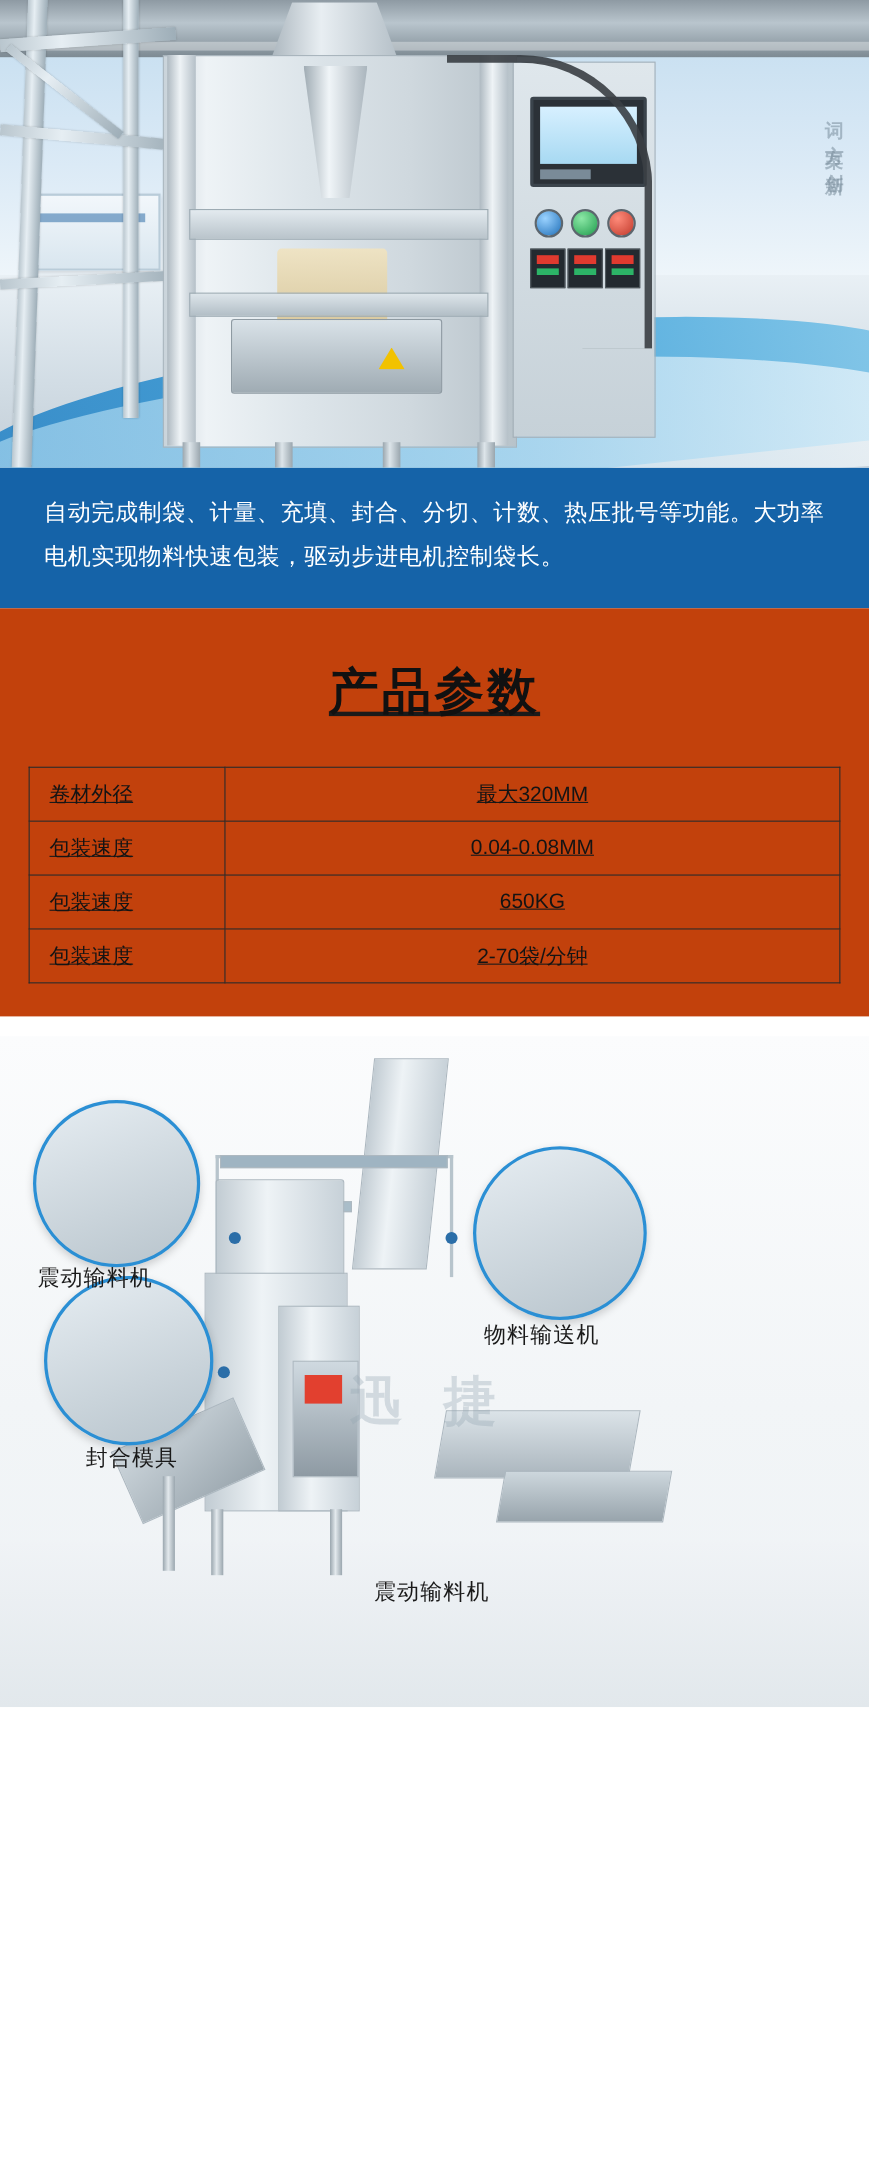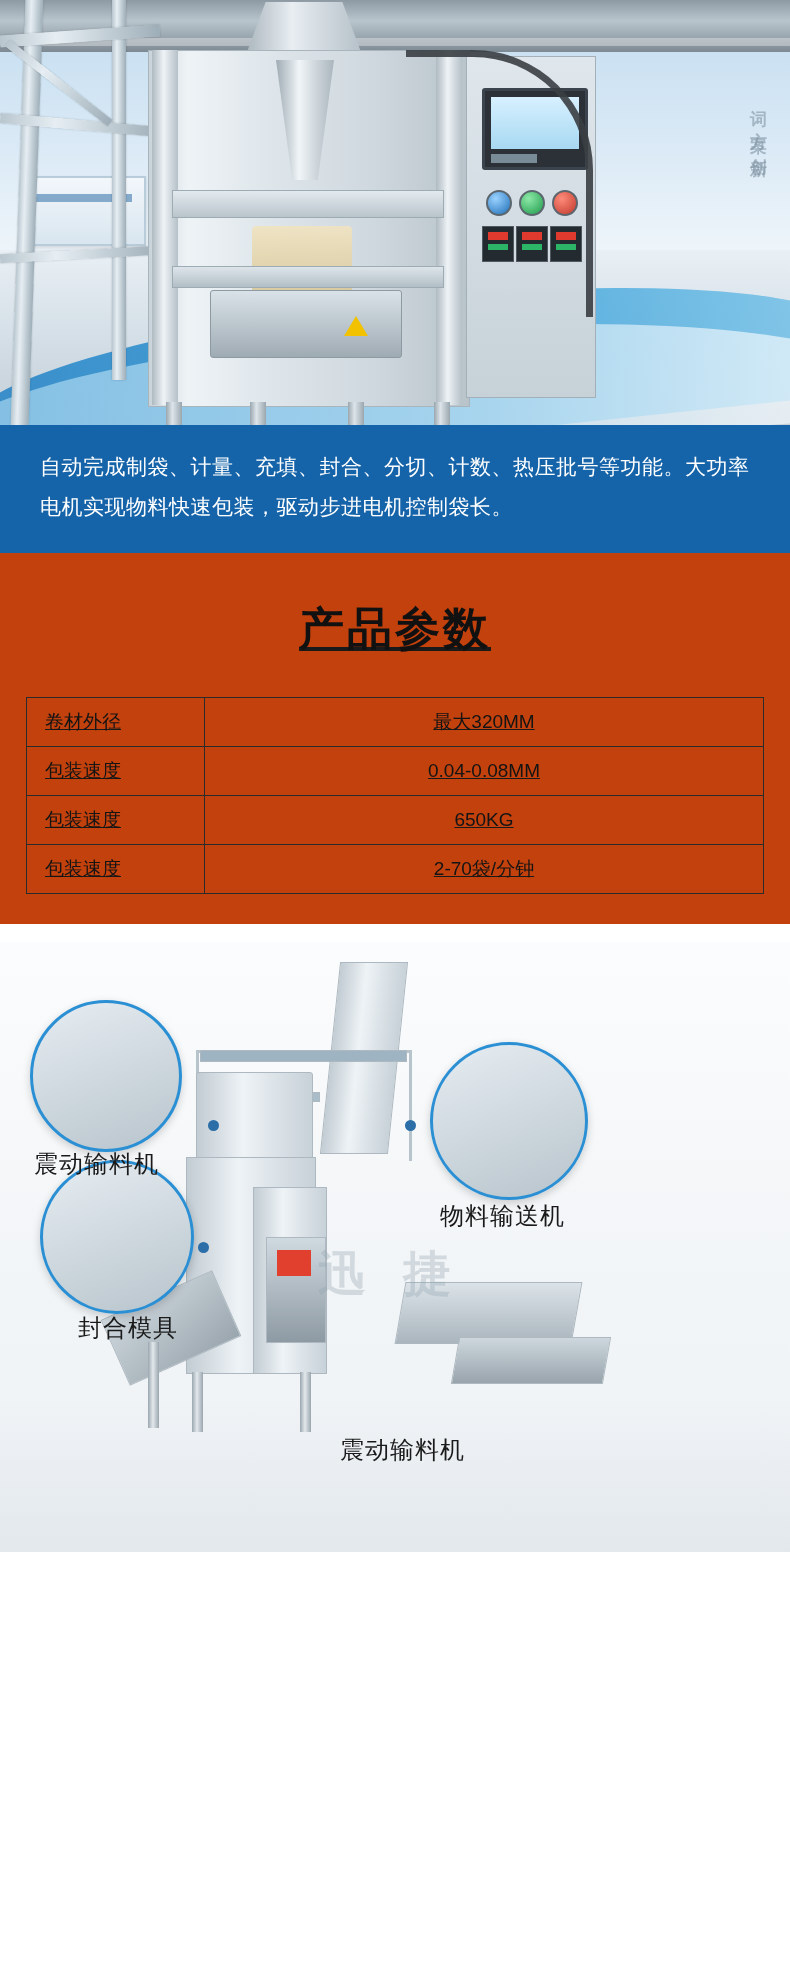--- a/index.html
+++ b/index.html
@@ -361,21 +361,21 @@
   .dot {
     position: absolute;
     width: 11px; height: 11px; border-radius: 50%;
     background: #2b6ea8;
   }
   .dot-1 { left: 208px; top: 178px; }
   .dot-2 { left: 198px; top: 300px; }
   .dot-3 { left: 405px; top: 178px; }
   .caption {
     position: absolute;
-    font-size: 24px;
+    font-size: 20px;
     color: #1a1a1a;
     letter-spacing: 1px;
     white-space: nowrap;
   }
   .cap-1 { left: 34px; top: 206px; }
   .cap-2 { left: 78px; top: 370px; }
   .cap-3 { left: 440px; top: 258px; }
   .cap-4 { left: 340px; top: 492px; }
 </style>
 </head>

